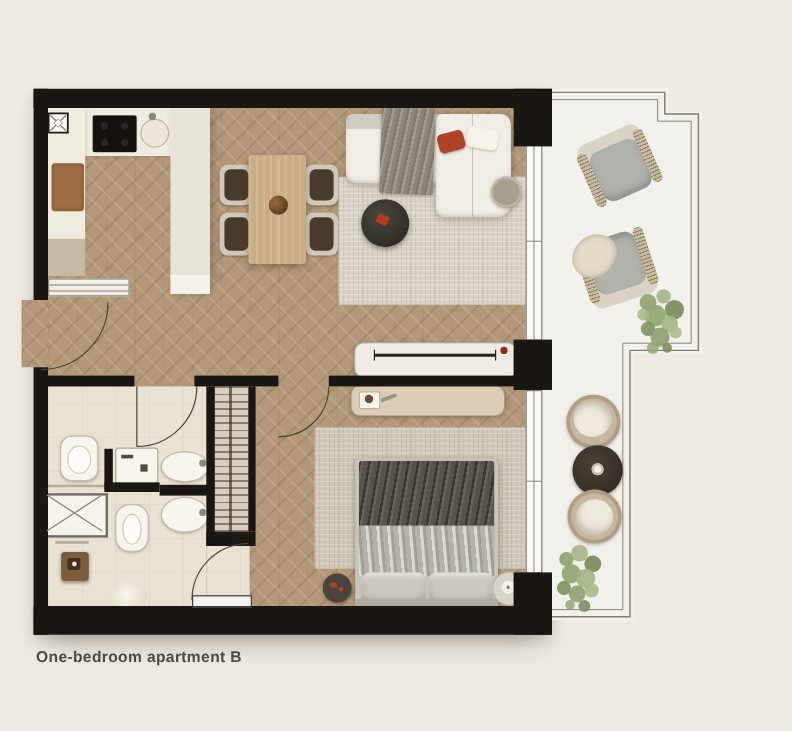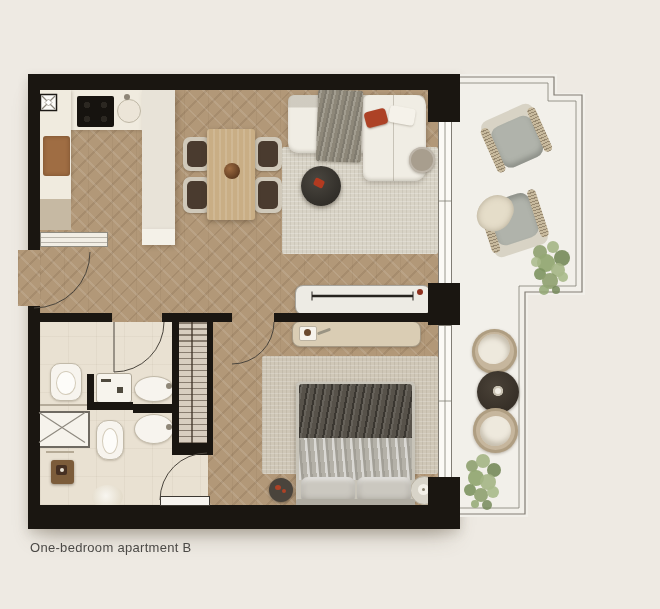--- a/index.html
+++ b/index.html
@@ -49,21 +49,21 @@
     border-radius:3px;}
   .bed-light{background:var(--bed-light);
     background-image:repeating-linear-gradient(85deg, rgba(255,255,255,.5) 0 2px, rgba(90,88,80,.2) 3px 5px, transparent 5px 9px);}
   .pillowB{background:var(--pillow);border-radius:7px;
     box-shadow:inset 0 -4px 6px rgba(90,85,75,.4), inset 0 3px 4px rgba(255,255,255,.55);}
   .throw{background:repeating-linear-gradient(100deg, #807b6f 0 2px, #a19c8f 2px 4px, #8d8779 4px 7px);border-radius:3px;box-shadow:0 1px 3px rgba(70,60,45,.35);}
   .rattan-arm{background:var(--rattan);
     background-image:repeating-linear-gradient(0deg, rgba(90,75,55,.45) 0 1px, transparent 1px 3px);
     border-radius:5px;}
   .caption{position:absolute;left:30px;top:540px;z-index:60;color:var(--caption-text);
-    font-size:13px;font-weight:400;letter-spacing:.3px;}
+    font-size:13px;font-weight:700;letter-spacing:.3px;}
   svg.layer{position:absolute;left:0;top:0;z-index:20;pointer-events:none;}
   svg.layer.over{z-index:50;}
 </style>
 </head>
 <body>
 
 <div class="stage">
 
   <div class="abs" style="left:28px;top:74px;width:432px;height:455px;box-shadow:0 14px 22px -10px rgba(100,88,70,.45), 0 4px 10px rgba(100,88,70,.2);z-index:1;"></div>
 

